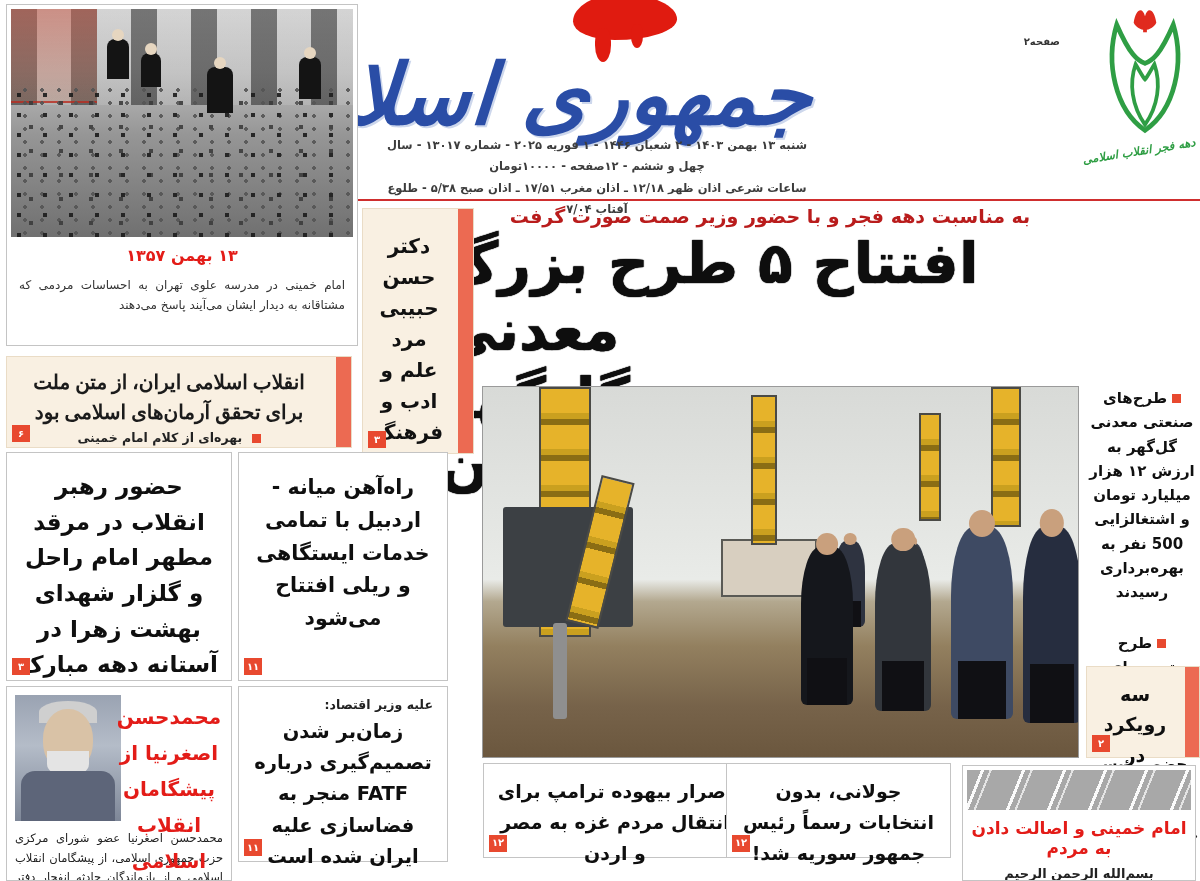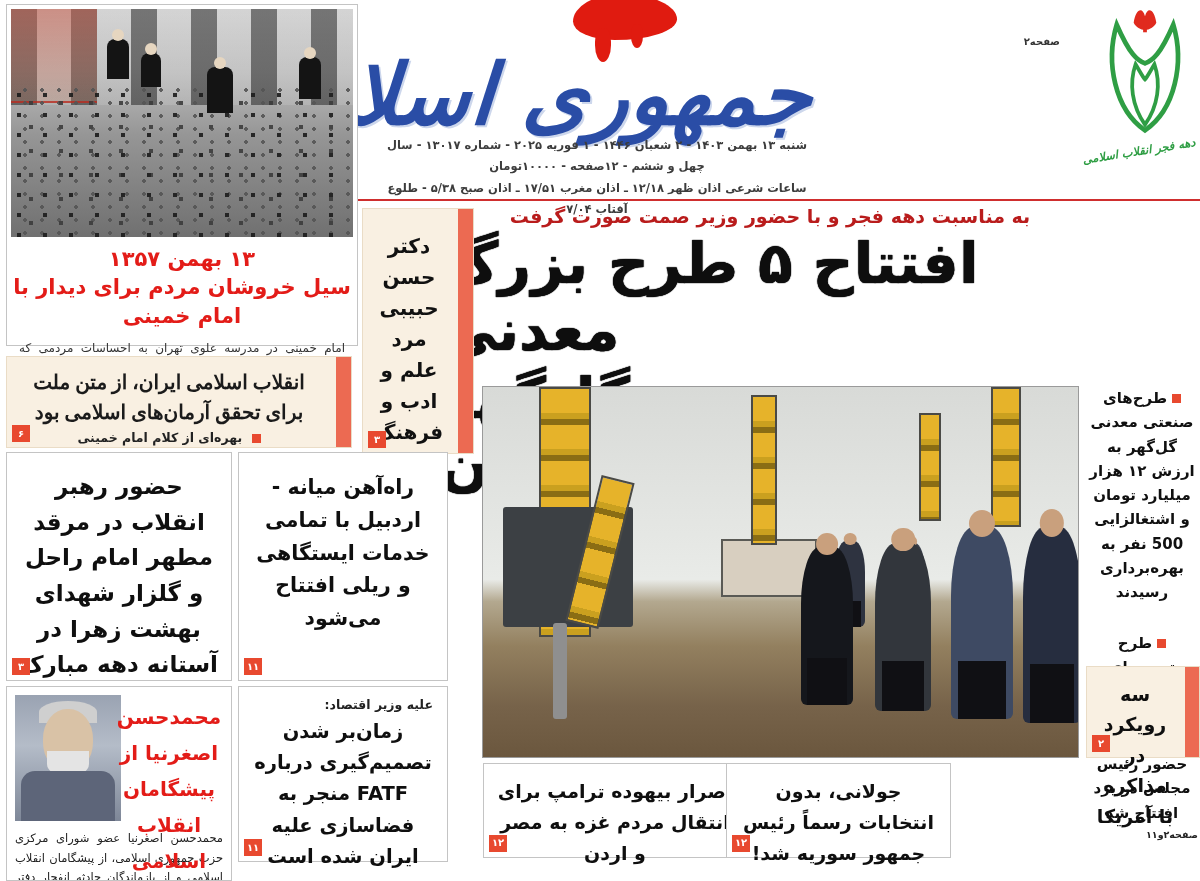--- a/index.html
+++ b/index.html
@@ -62,21 +62,21 @@
         radial-gradient(circle 4px at 8px 8px, #1c1c1c 60%, transparent 62%),
         radial-gradient(circle 4px at 20px 16px, #3c3c3c 60%, transparent 62%),
         radial-gradient(circle 3px at 14px 3px, #555 60%, transparent 62%);
       background-size:26px 20px, 30px 24px, 17px 13px; }
   .hist-fig { position:absolute; background:#141414; border-radius:8px 8px 0 0; }
   .hist-fig::before { content:""; position:absolute; top:-10px; left:50%; transform:translateX(-50%);
                       width:12px; height:12px; border-radius:50%; background:#e6d6c0; }
   .hist-stamp { position:absolute; left:0; top:0; width:86px; height:94px;
                 background:linear-gradient(180deg, rgba(196,88,70,.55), rgba(196,120,90,.25));
                 border-bottom:2px solid rgba(180,30,20,.6); }
-  .hist-title { margin-top:8px; font-size:21px; line-height:1.35; }
+  .hist-title { margin-top:8px; font-size:16px; line-height:1.35; }
   .hist-caption { margin-top:8px; padding:0 8px; font-size:12px; color:#333; line-height:1.7; text-align:justify; }
 
   
   .enghelab { left:6px; top:356px; width:346px; height:92px; padding:10px 30px 6px 10px; }
   .enghelab .title { font-size:20px; font-weight:bold; color:#1b1b1b; line-height:1.5; text-align:center;font-family:Liberation Serif, serif; }
   .enghelab .sub { margin-top:3px; text-align:center; font-size:12.5px; font-weight:bold; color:#222; }
   .sq { display:inline-block; width:9px; height:9px; background:#e8492f; margin-left:5px; vertical-align:middle; }
 
   .hozur { left:6px; top:452px; width:226px; height:229px; padding:16px 10px; font-size:23px; font-weight:bold;
            text-align:center; line-height:1.55; color:#0f0f0f; }
@@ -177,21 +177,20 @@
       <div class="hist-building"></div>
       <div class="hist-stamp"></div>
       <div class="hist-crowd"></div>
       <div class="hist-fig" style="left:96px; top:30px; width:22px; height:40px;"></div>
       <div class="hist-fig" style="left:130px; top:44px; width:20px; height:34px;"></div>
       <div class="hist-fig" style="left:196px; top:58px; width:26px; height:46px;"></div>
       <div class="hist-fig" style="left:288px; top:48px; width:22px; height:42px;"></div>
     </div>
     <div class="hist-title red-title center">
       <div>۱۳ بهمن ۱۳۵۷</div>
-      <div>سیل خروشان مردم برای دیدار با امام خمینی</div>
     </div>
     <div class="hist-caption">امام خمینی در مدرسه علوی تهران به احساسات مردمی که مشتاقانه به دیدار ایشان می‌آیند پاسخ می‌دهند</div>
   </div>
 
   <div class="box cream enghelab">
     <div class="vbar" style="right:0;"></div>
     <div class="title">انقلاب اسلامی ایران، از متن ملت برای تحقق آرمان‌های اسلامی بود</div>
     <div class="sub">
       <span class="sq"></span>
       <span>بهره‌ای از کلام امام خمینی</span>
@@ -244,20 +243,26 @@
   </div>
 
   <div class="box trump">
     <span>اصرار بیهوده ترامپ برای انتقال مردم غزه به مصر و اردن</span>
     <span class="badge">۱۲</span>
   </div>
   <div class="box golani">
     <span>جولانی، بدون انتخابات رسماً رئیس جمهور سوریه شد!</span>
     <span class="badge">۱۲</span>
   </div>
+  <div class="box note">
+    <div class="callig-band"></div>
+    <div class="note-title red-title">امام خمینی و اصالت دادن به مردم</div>
+    <div class="note-bism">بسم‌الله الرحمن الرحیم</div>
+
+  </div>
 
   <div class="box asgharnia">
     <div class="asg-top">
       <div class="asg-photo">
         <div class="asg-hair"></div>
         <div class="asg-head"></div>
         <div class="asg-beard"></div>
         <div class="asg-body"></div>
       </div>
       <div class="asg-title red-title">محمدحسن اصغرنیا از پیشگامان انقلاب اسلامی درگذشت</div>

